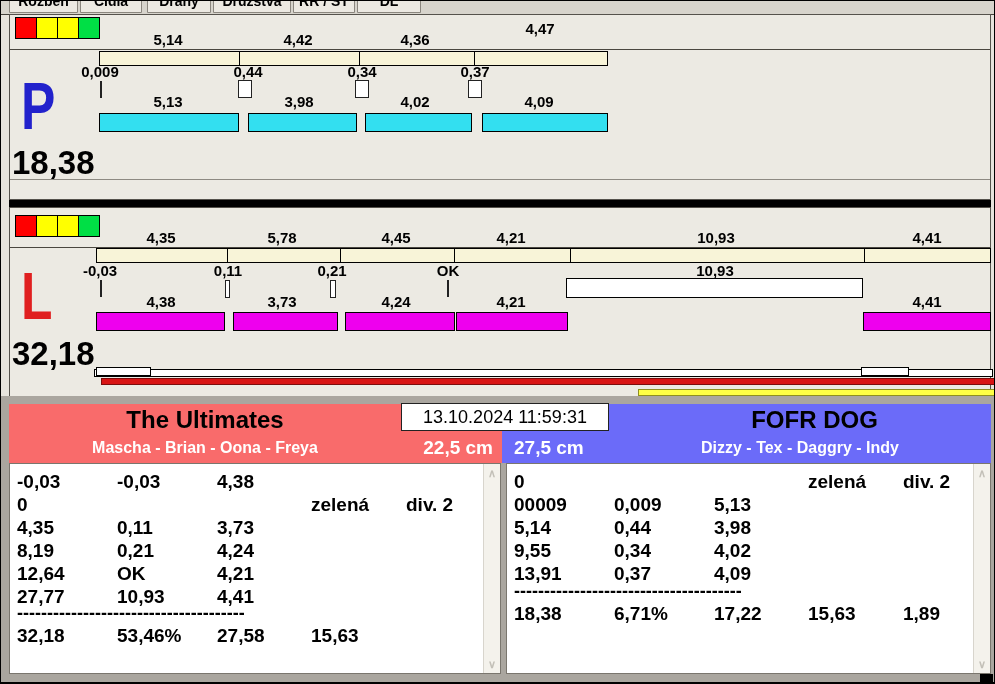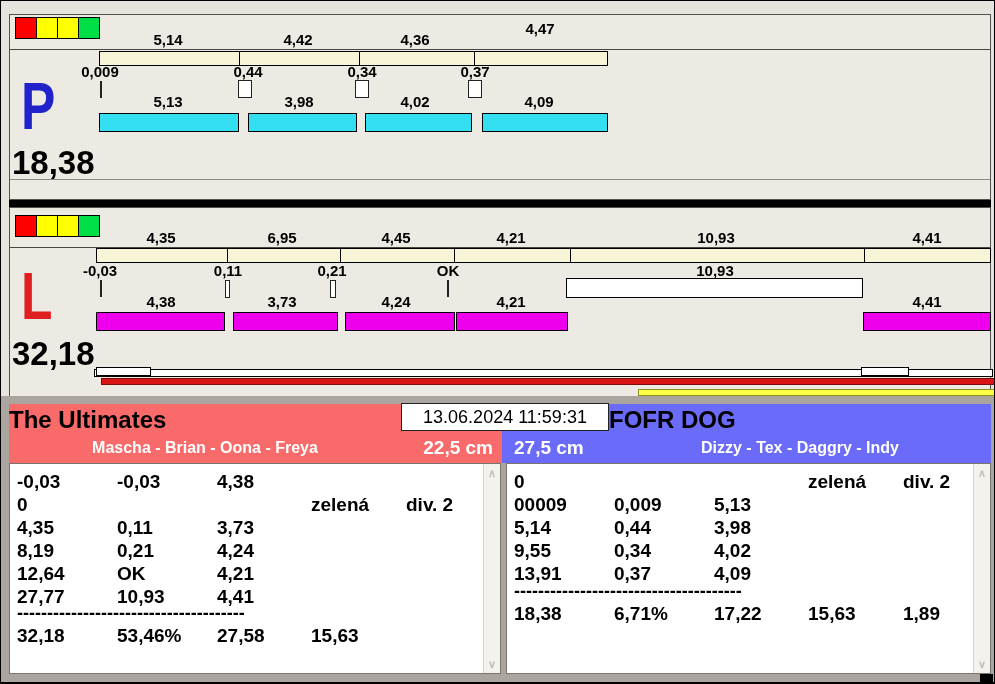--- a/index.html
+++ b/index.html
@@ -24,41 +24,49 @@
   .cyanbar{background:#33dff0}
   .magbar{background:#ee00ee}
   .tick{position:absolute;width:2px;background:#222}
   .chk{position:absolute;background:#fff;border:1px solid #222;box-sizing:border-box}
   .lane-letter{position:absolute;font-weight:bold;font-size:66px;line-height:1;
                transform:scaleX(.78);transform-origin:left top}
   .lane-total{position:absolute;font-weight:bold;font-size:33px;line-height:1;color:#000}
   .sep-black{position:absolute;background:#000}
   .trackbar{position:absolute;background:#fff;border:1px solid #000;box-sizing:border-box}
   
-  .hdr-name{position:absolute;text-align:left;font-weight:bold;font-size:24px;color:#000;line-height:26px}
+  .hdr-name{position:absolute;text-align:center;font-weight:bold;font-size:24px;color:#000;line-height:26px}
   .hdr-dogs{position:absolute;text-align:center;font-weight:bold;font-size:16px;color:#fff;line-height:20px}
   .hdr-height{position:absolute;font-weight:bold;font-size:19px;color:#fff;line-height:22px}
   .datebox{position:absolute;background:#fff;border:1px solid #222;box-sizing:border-box;
            text-align:center;font-size:18px;line-height:26px;color:#000}
   .memo{position:absolute;background:#fff;border:1px solid #7a766e;box-sizing:border-box}
   .trow{position:absolute;width:465px;height:22px;font-weight:bold;font-size:19px;line-height:21px}
   .c{position:absolute;top:0;white-space:nowrap}
   .c1{left:0}.c2{left:100px}.c3{left:200px}.c4{left:294px}.c5{left:389px}
   .dashsep{position:absolute;font-weight:bold;font-size:18px;line-height:14px;
            letter-spacing:0;white-space:nowrap}
   .sbar{position:absolute;width:17px;background:#f4f2ec;border-left:1px solid #d8d5cd;box-sizing:border-box}
   .sarrow{position:absolute;left:0;width:16px;height:16px;text-align:center;line-height:16px;
           font-size:11px;color:#c3c0b8;font-weight:bold}
   .up{top:1px}.down{bottom:1px}
 </style>
 </head>
 <body>
 
 <div class="stage">
 
+  <div class="tabstrip">
+    <div class="tab" style="left:8px;width:69px">Rozběh</div>
+    <div class="tab" style="left:79px;width:62px">Čidla</div>
+    <div class="tab" style="left:146px;width:64px">Dráhy</div>
+    <div class="tab" style="left:212px;width:78px">Družstva</div>
+    <div class="tab" style="left:292px;width:62px">RR / ST</div>
+    <div class="tab" style="left:356px;width:64px">DL</div>
+  </div>
 
   <div>
     <div class="panel" style="left:8px;top:13px;width:982px;height:186px"></div>
 
     <div class="ind" style="left:14px;top:16px;background:#ff0000"></div>
     <div class="ind" style="left:35px;top:16px;background:#ffff00"></div>
     <div class="ind" style="left:56px;top:16px;background:#ffff00"></div>
     <div class="ind" style="left:77px;top:16px;background:#00df45"></div>
     <div class="hline" style="left:9px;top:48px;width:980px"></div>
 
@@ -103,21 +111,21 @@
   <div>
     <div class="panel" style="left:8px;top:206px;width:982px;height:190px"></div>
 
     <div class="ind" style="left:14px;top:214px;background:#ff0000"></div>
     <div class="ind" style="left:35px;top:214px;background:#ffff00"></div>
     <div class="ind" style="left:56px;top:214px;background:#ffff00"></div>
     <div class="ind" style="left:77px;top:214px;background:#00df45"></div>
     <div class="hline" style="left:9px;top:246px;width:980px"></div>
 
     <div class="blabel" style="left:160px;top:229px">4,35</div>
-    <div class="blabel" style="left:281px;top:229px">6,95</div>
+    <div class="blabel" style="left:281px;top:229px">5,78</div>
     <div class="blabel" style="left:395px;top:229px">4,45</div>
     <div class="blabel" style="left:510px;top:229px">4,21</div>
     <div class="blabel" style="left:715px;top:229px">10,93</div>
     <div class="blabel" style="left:926px;top:229px">4,41</div>
 
     <div class="bar split-bar" style="left:95px;top:247px;width:895px;height:15px">
       <i class="vdiv" style="left:130px"></i>
         <i class="vdiv" style="left:243px"></i>
         <i class="vdiv" style="left:357px"></i>
       <i class="vdiv" style="left:473px"></i>
@@ -167,21 +175,21 @@
     <div class="abs" style="left:501px;top:403px;width:489px;height:59px;background:#6b6bf9"></div>
 
     <div class="hdr-name" style="left:8px;top:406px;width:392px">The Ultimates</div>
     <div class="hdr-dogs" style="left:8px;top:437px;width:392px">Mascha - Brian - Oona - Freya</div>
     <div class="hdr-height" style="left:360px;top:436px;width:132px;text-align:right">22,5 cm</div>
 
     <div class="hdr-name" style="left:608px;top:406px;width:411px">FOFR DOG</div>
     <div class="hdr-dogs" style="left:608px;top:437px;width:382px">Dizzy - Tex - Daggry - Indy</div>
     <div class="hdr-height" style="left:513px;top:436px;width:132px;text-align:left">27,5 cm</div>
 
-    <div class="datebox" style="left:400px;top:402px;width:208px;height:28px">13.06.2024 11:59:31</div>
+    <div class="datebox" style="left:400px;top:402px;width:208px;height:28px">13.10.2024 11:59:31</div>
 
     <div class="memo" style="left:8px;top:462px;width:492px;height:211px"></div>
     <div class="trow" style="left:16px;top:470px">
       <span class="c c1">-0,03</span>
         <span class="c c2">-0,03</span>
         <span class="c c3">4,38</span>
         <span class="c c4"></span>
         <span class="c c5"></span>
     </div>
     <div class="trow" style="left:16px;top:493px">

